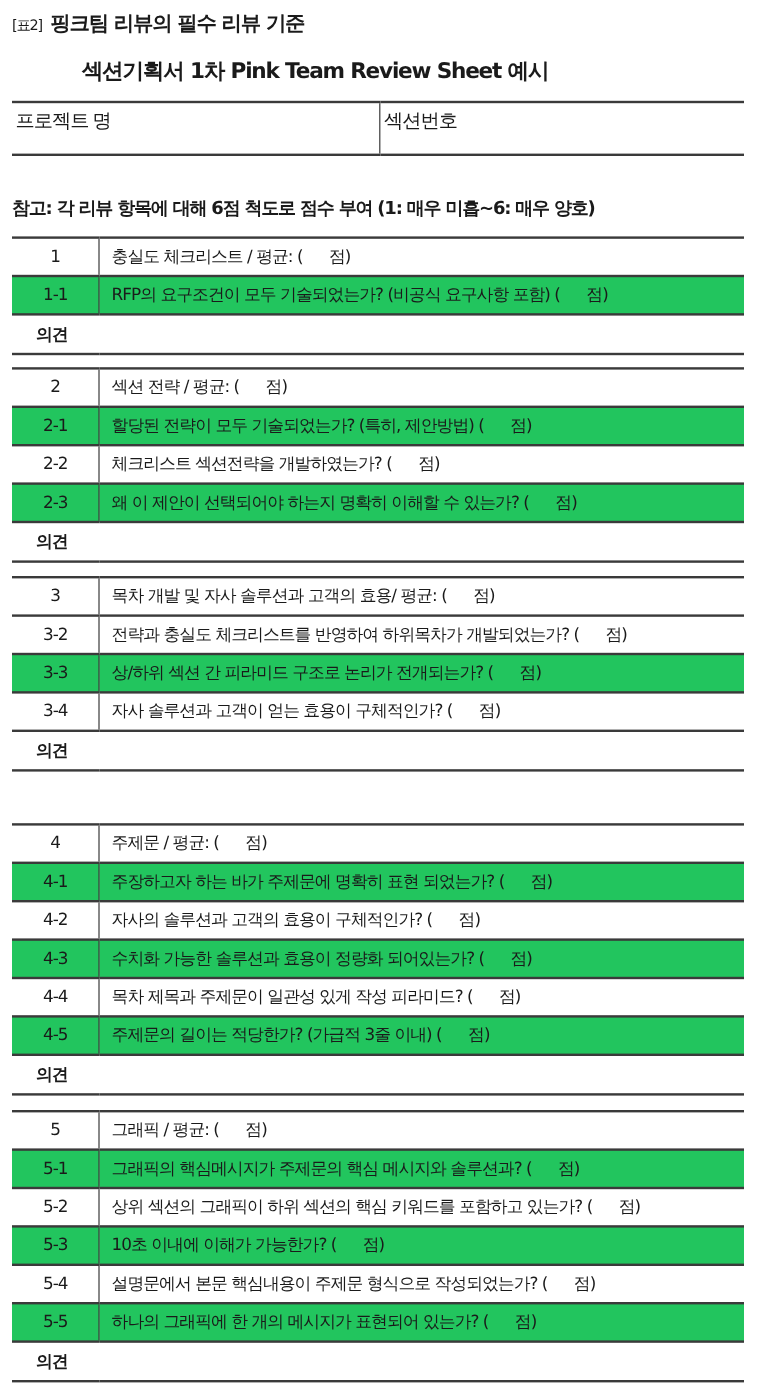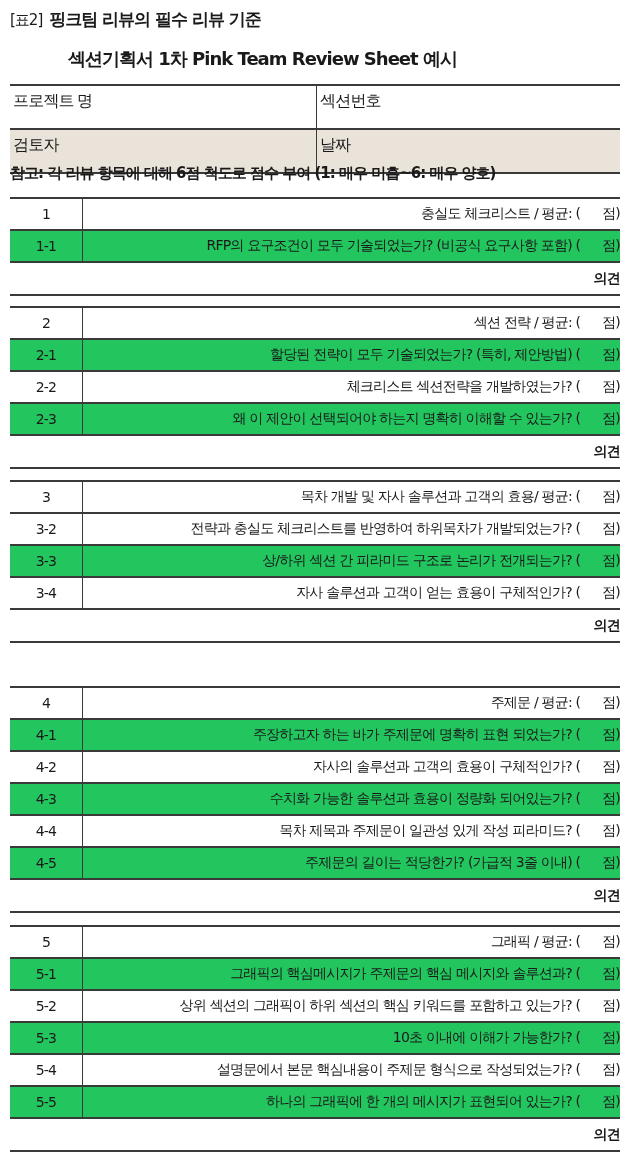--- a/index.html
+++ b/index.html
@@ -5,21 +5,21 @@
   html, body { margin: 0; padding: 0; background: #ffffff; }
   body {
     width: 640px; height: 1166px; position: relative; overflow: hidden;
     font-family: "DejaVu Sans", "Liberation Sans", sans-serif;
     color: #1a1a1a;
   }
   .fig-title {
     position: absolute; left: 10px; top: 8px;
     font-size: 17px; font-weight: bold; letter-spacing: -1px;
   }
-  .fig-title .tag { font-weight: normal; font-size: 15px; letter-spacing: -1px; margin-right: 2px; }
+  .fig-title .tag { font-weight: normal; font-size: 12px; letter-spacing: -1px; margin-right: 2px; }
   .sheet-title {
     position: absolute; left: 0; width: 525px; top: 47px; text-align: center;
     font-size: 18px; font-weight: bold; letter-spacing: -1px;
   }
   .info-table {
     position: absolute; left: 10px; top: 84px; width: 610px;
     border-collapse: collapse;
   }
   .info-table td {
     height: 30px; padding: 0 0 12px 3px; font-size: 16px; letter-spacing: -0.8px;
@@ -34,21 +34,20 @@
     font-size: 15px; font-weight: bold; letter-spacing: -1px;
   }
   .section {
     position: absolute; left: 10px; width: 610px;
     border-collapse: collapse;
   }
   .section td {
     height: 30px; padding: 0; font-size: 14px; letter-spacing: -0.8px;
     border-top: 2px solid #3a3a3a; border-bottom: 2px solid #3a3a3a;
     vertical-align: middle;
-    text-align: right;
   }
   .section td.num { width: 72px; text-align: center; border-right: 1.5px solid #3a3a3a; }
   .section td.q { padding-left: 10px; }
   .section tr.shaded td { background: #22c55e; }
   .section tr.opinion td { height: 31px; padding-left: 20px; font-weight: bold; }
   .gap { display: inline-block; width: 22px; }
 </style>
 </head>
 <body>
 
@@ -58,24 +57,20 @@
 </div>
 
 <div class="sheet-title">섹션기획서 1차 Pink Team Review Sheet 예시</div>
 
 <table class="info-table">
   <tbody>
       <tr>
     <td class="left">프로젝트 명</td>
     <td>섹션번호</td>
   </tr>
-  <tr class="shaded">
-    <td class="left">검토자</td>
-    <td>날짜</td>
-  </tr>
 </tbody>
   </table>
 
 <div class="note">참고: 각 리뷰 항목에 대해 6점 척도로 점수 부여 (1: 매우 미흡~6: 매우 양호)</div>
 
 <table class="section" style="top:197px;">
   <tbody>
       <tr>
     <td class="num">1</td>
     <td class="q"><span>충실도 체크리스트 / 평균: (</span><span class="gap"></span><span>점)</span></td>

